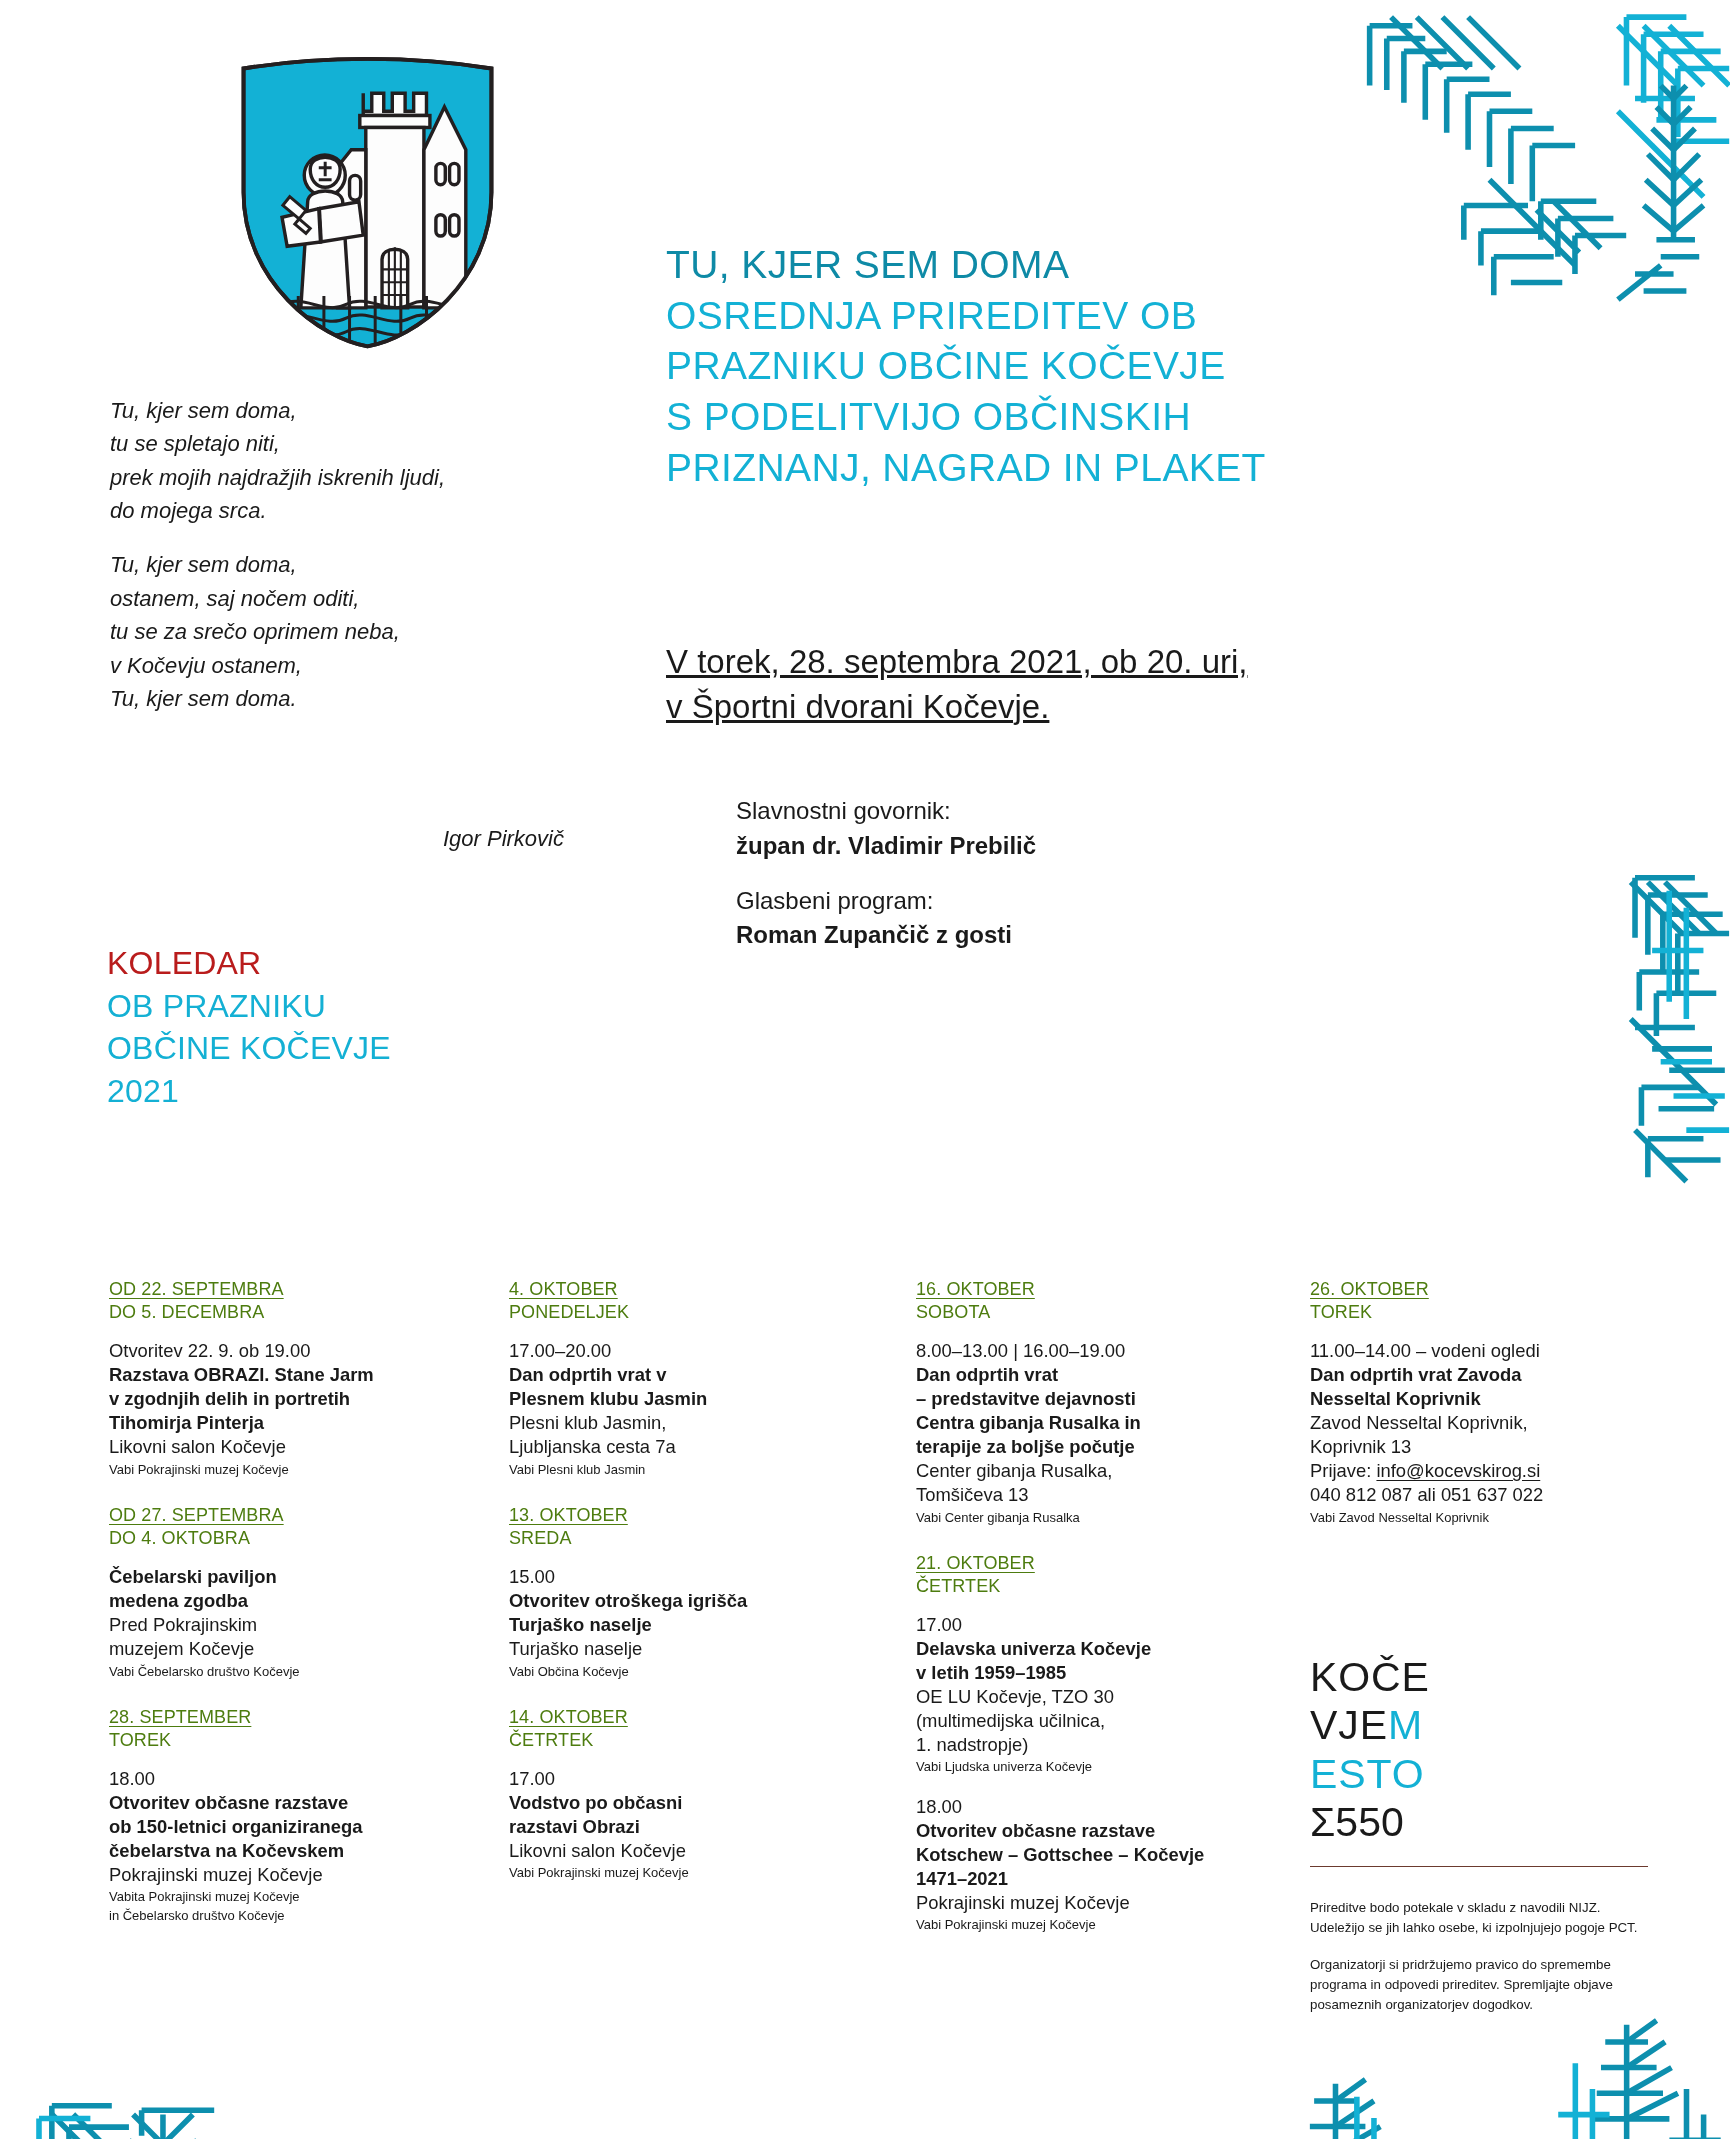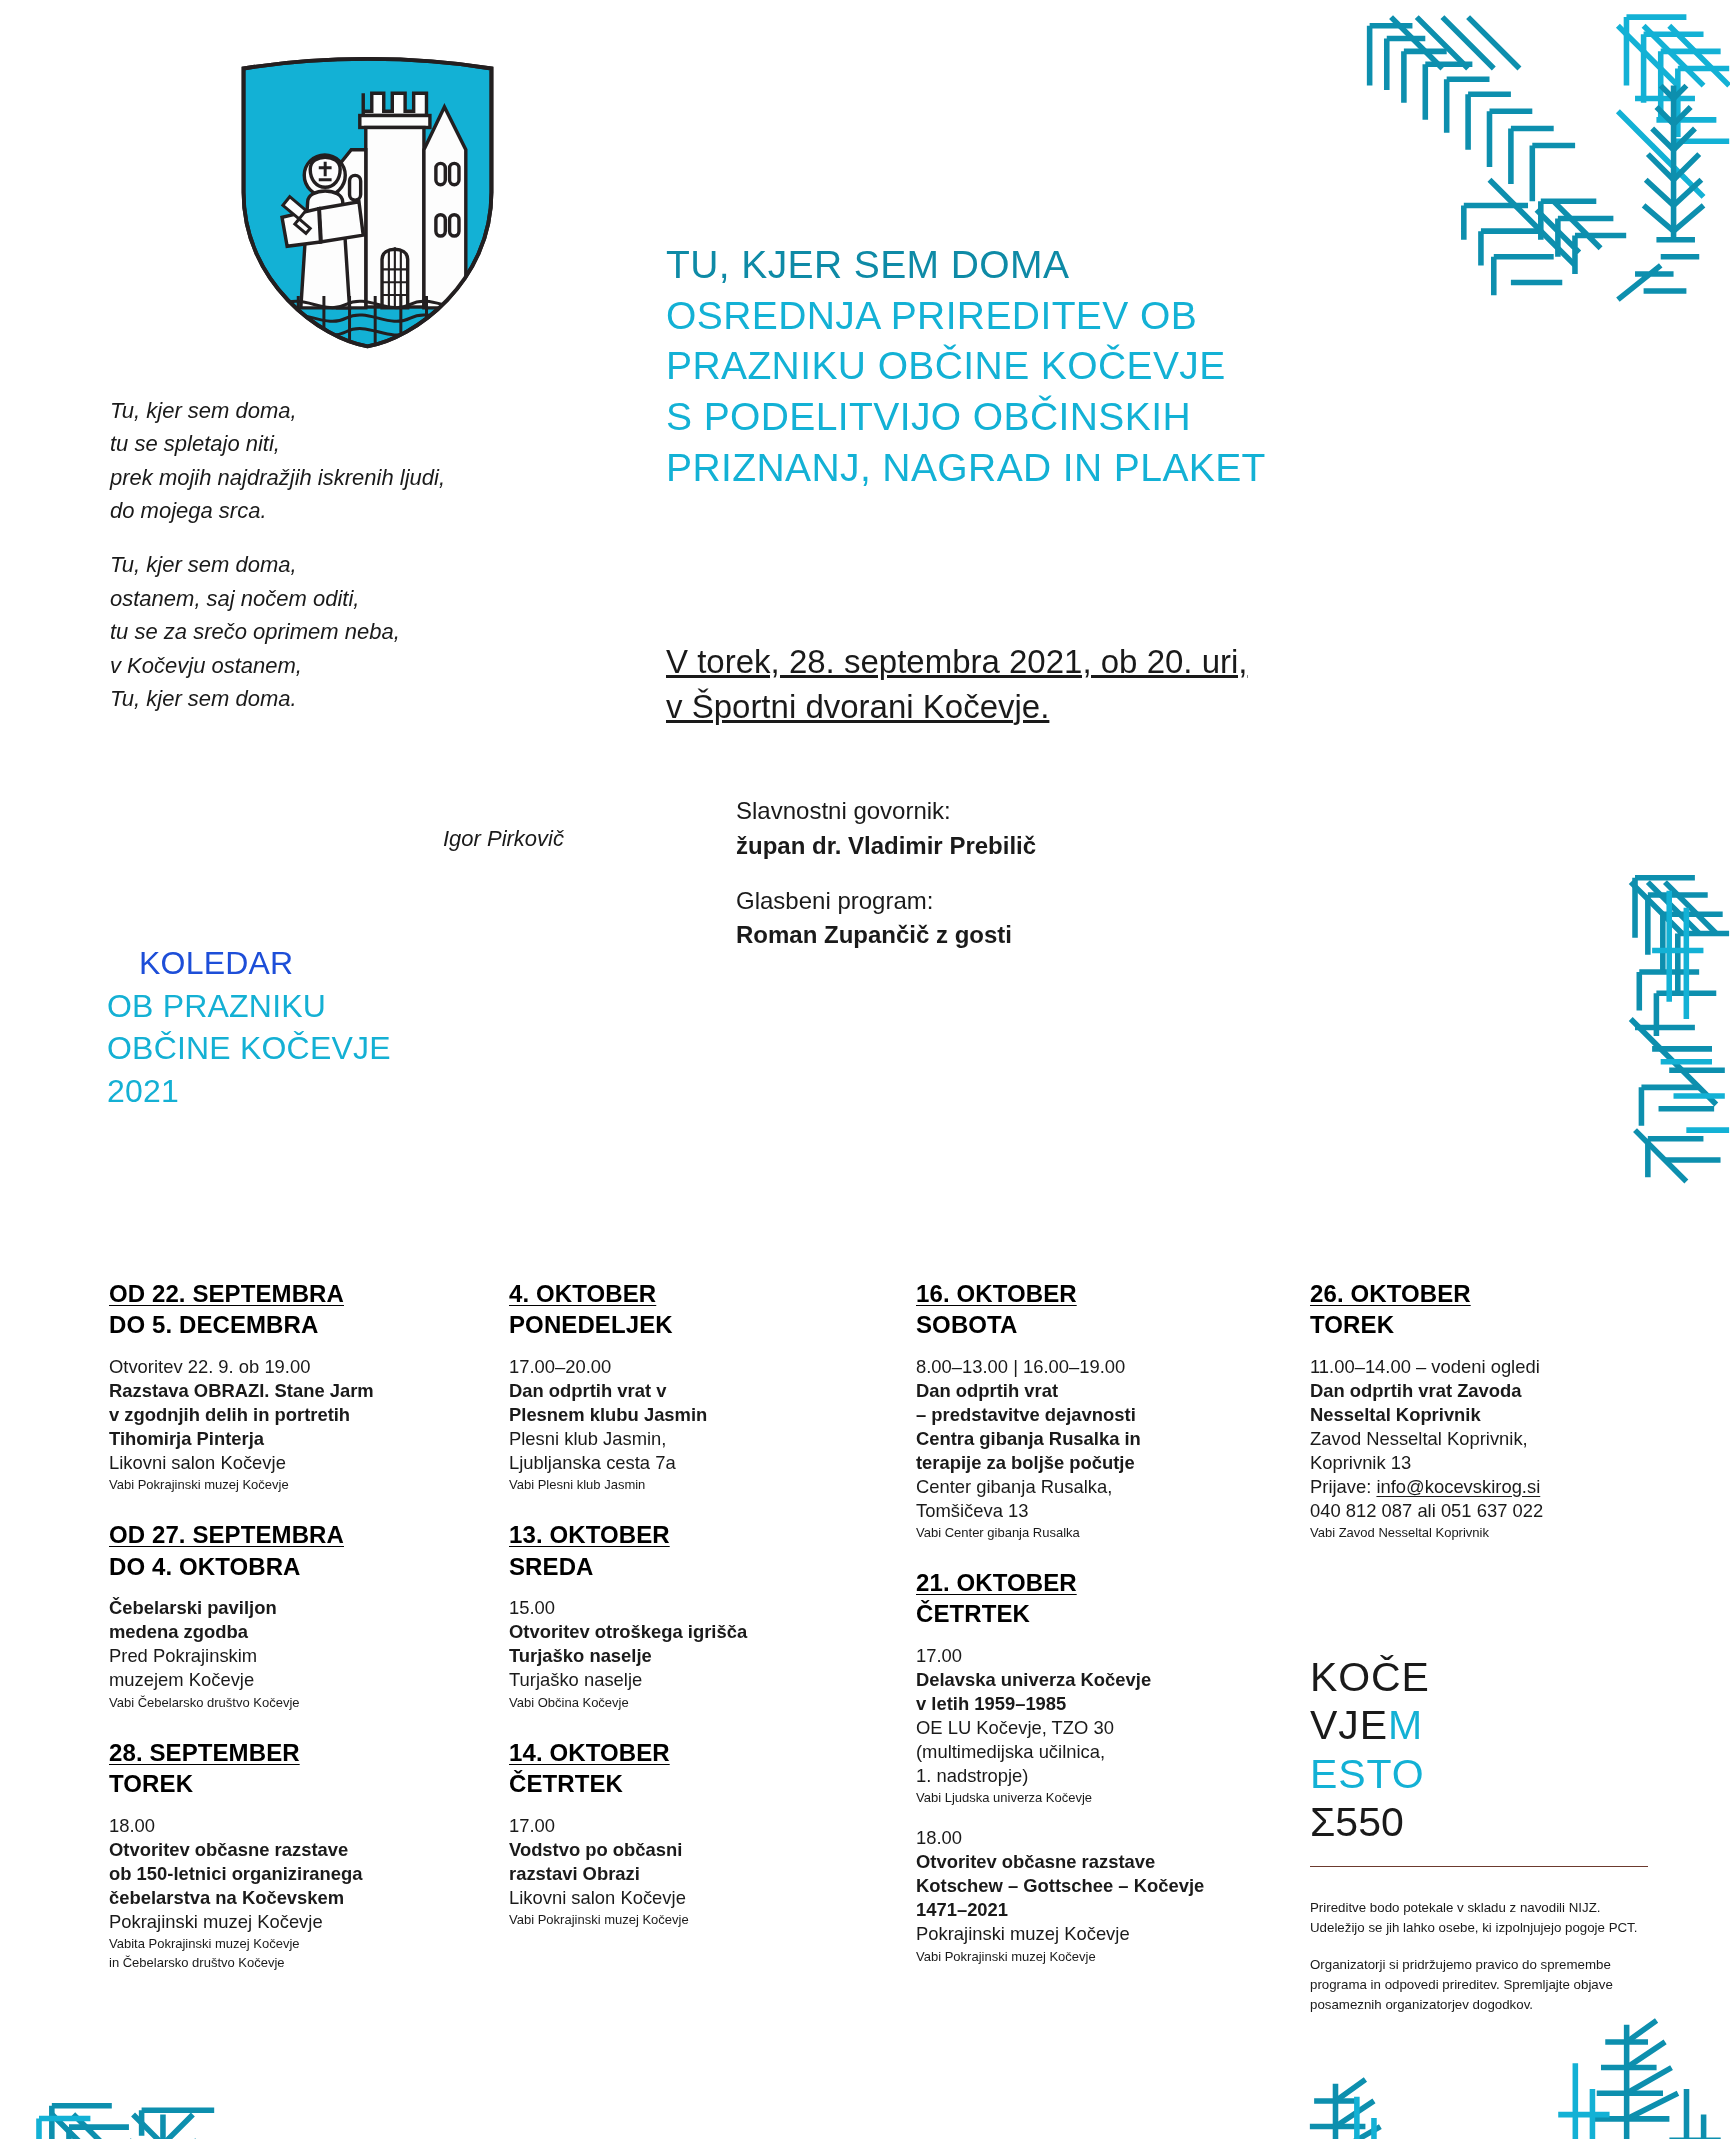--- a/index.html
+++ b/index.html
@@ -28,21 +28,21 @@
     position:absolute;left:110px;top:826px;width:454px;
     text-align:right;font-style:italic;font-size:22px;color:#1a1a1a;
   }
 
   
   #koledar{
     position:absolute;left:107px;top:942px;width:471px;
     font-size:32px;line-height:1.33;letter-spacing:0.2px;
     font-weight:400;
   }
-  #koledar .k1{color:#1d4ed8;margin-left:32px;}
+  #koledar .k1{color:#b91c1c;}
   #koledar .k2{color:#14b0d4;}
 
   
   #headline{
     position:absolute;left:666px;top:240px;width:899px;
     color:#13b1d5;font-size:39px;line-height:1.30;
     letter-spacing:0.4px;white-space:nowrap;
   }
   #headline .h-first{color:#0e8aa6;}
   #subhead{
@@ -58,21 +58,21 @@
 
   
   .col{position:absolute;top:1278px;}
   #col1{left:109px;width:368px;}
   #col2{left:509px;width:360px;}
   #col3{left:916px;width:385px;}
   #col4{left:1310px;width:342px;}
 
   .event{margin-bottom:26px;}
   .ev-date{
-    color:#000000;font-size:24px;line-height:1.30;letter-spacing:0.1px;font-weight:bold;
+    color:#4d7c0f;font-size:18px;line-height:1.30;letter-spacing:0.1px;
   }
   .ev-date .d1{text-decoration:underline;text-underline-offset:2.6px;text-decoration-thickness:1.3px;}
   .ev-date .d2{display:block;}
   .ev-body{margin-top:14.6px;color:#1a1a1a;}
   .ev-time{font-size:18.4px;line-height:1.30;}
   .ev-title{font-size:18.4px;line-height:1.30;font-weight:700;}
   .ev-venue{font-size:18.4px;line-height:1.30;}
   .ev-host{font-size:13px;line-height:1.32;margin-top:1.7px;}
   .ev-sub{margin-top:19.7px;}
 

